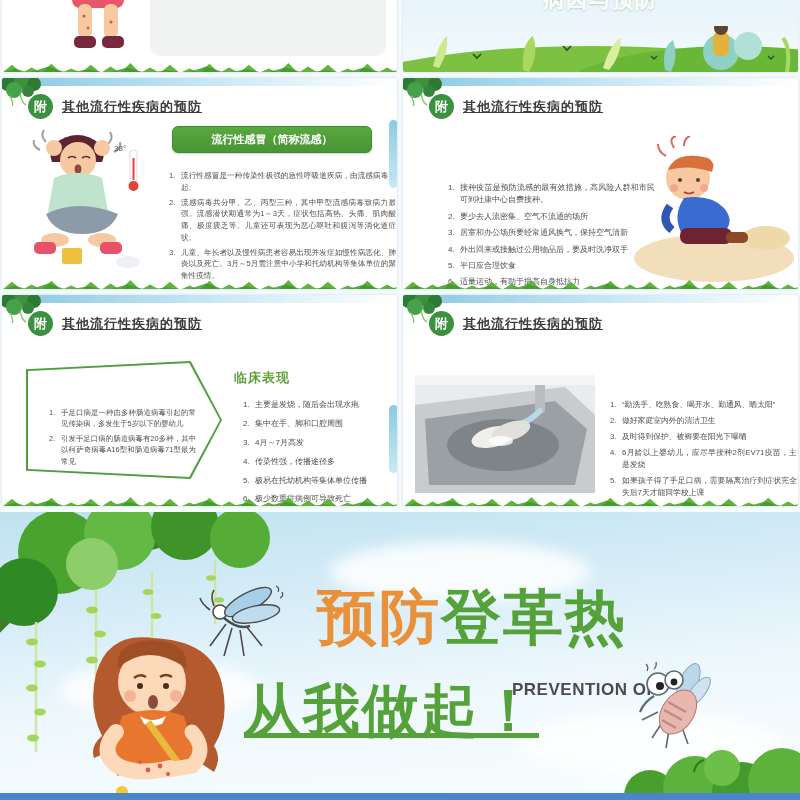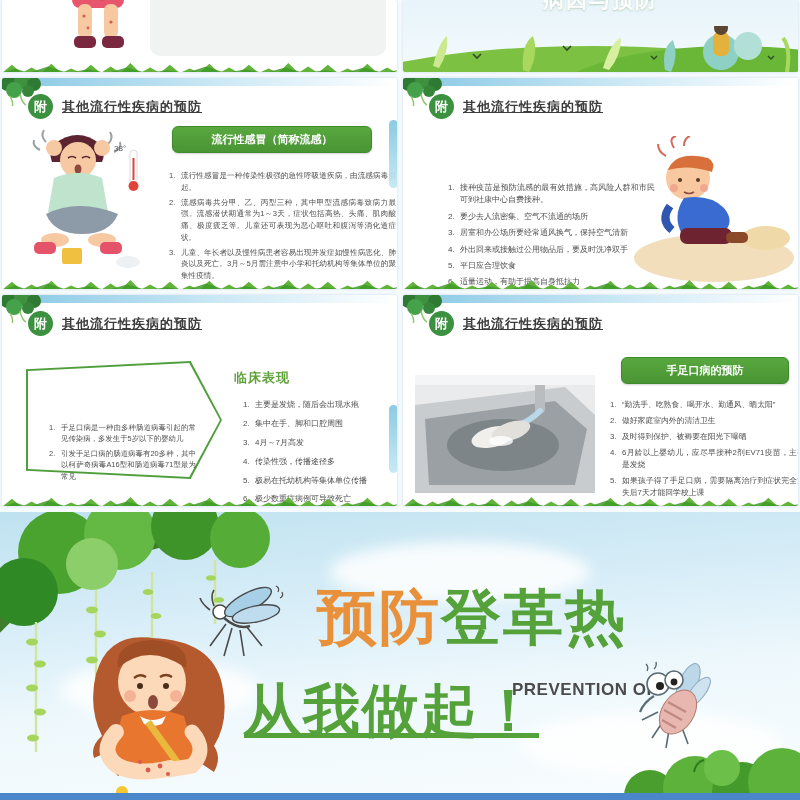--- a/index.html
+++ b/index.html
@@ -37,21 +37,21 @@
   .flu-list{position:absolute;left:158px;top:84px;width:228px;}
   .fluc-pill{position:absolute;left:42px;top:60px;width:186px;}
   .fluc-list{position:absolute;left:36px;top:96px;width:208px;}
   .fluc-list li{font-size:8px;margin-bottom:4px;}
   .boy-ill{position:absolute;right:4px;top:58px;width:168px;height:148px;}
   
   .arrowbox{position:absolute;left:24px;top:66px;width:196px;height:118px;}
   .arrowbox .outer{position:absolute;inset:0;background:#4f9e3c;clip-path:polygon(0 7%,84% 0,100% 50%,84% 100%,0 93%);}
   .arrowbox .inner{position:absolute;inset:2px;background:#fff;clip-path:polygon(0 7%,84% 0,100% 50%,84% 100%,0 93%);}
   .hfmd-pill{position:absolute;left:22px;top:10px;width:128px;font-size:10.5px;}
-  .hfmd-box-list{position:absolute;left:14px;top:53px;width:148px;}
+  .hfmd-box-list{position:absolute;left:14px;top:38px;width:148px;}
   .hfmd-box-list li{font-size:7.4px;}
   .clin-t{position:absolute;left:232px;top:74px;font-size:13px;font-weight:bold;color:#5fa23c;letter-spacing:1px;}
   .clin-list{position:absolute;left:232px;top:96px;width:156px;}
   .clin-list li{font-size:8px;margin-bottom:6.5px;}
   .wash-ill{position:absolute;left:12px;top:80px;width:180px;height:118px;}
   .hfmdp-pill{position:absolute;left:218px;top:62px;width:146px;}
   .hfmdp-list{position:absolute;left:198px;top:96px;width:196px;}
   .hfmdp-list li{font-size:7.8px;margin-bottom:4px;}
   
   #s-cover{background:linear-gradient(175deg,#bfe2f0 0%,#d9eef8 35%,#eef8fc 60%,#f9fdfe 100%);}
@@ -271,21 +271,20 @@
       <path d="M0 30 L150 12 L180 40 L180 118 L0 118 Z" fill="#c9ccce"></path>
       <path d="M10 44 L140 26 L172 54 L160 110 L14 110 Z" fill="#9aa0a3"></path>
       <ellipse cx="88" cy="70" rx="56" ry="26" fill="#7e8588"></ellipse>
       <rect x="120" y="4" width="10" height="34" rx="4" fill="#b9bdbf"></rect>
       <path d="M125 36 q-10 10 -22 14" stroke="#b9d8e8" fill="none" stroke-width="6" stroke-linecap="round"></path>
       <ellipse cx="78" cy="62" rx="22" ry="10" fill="#f0efec" transform="rotate(-14 78 62)"></ellipse>
       <ellipse cx="96" cy="56" rx="20" ry="9" fill="#e2e0da" transform="rotate(-18 96 56)"></ellipse>
       <ellipse cx="86" cy="66" rx="12" ry="5" fill="#fff" opacity=".8"></ellipse>
       <rect x="0" y="0" width="180" height="10" fill="#f4f5f6"></rect>
     </svg>
-    <div class="pill hfmdp-pill">手足口病的预防</div>
     <ol class="num hfmdp-list">
       <li>“勤洗手、吃熟食、喝开水、勤通风、晒太阳”</li>
       <li>做好家庭室内外的清洁卫生</li>
       <li>及时得到保护、被褥要在阳光下曝晒</li>
       <li>6月龄以上婴幼儿，应尽早接种2剂EV71疫苗，主要是发烧</li>
       <li>如果孩子得了手足口病，需要隔离治疗到症状完全消失后7天才能回学校上课</li>
     </ol>
     <svg class="grass" viewBox="0 0 120 12" preserveAspectRatio="none">
       <path d="M0 12 L3 3 6 12 9 6 12 12 15 2 18 12 21 7 24 12 27 3 30 12 33 5 36 12 39 1 42 12 45 6 48 12 51 3 54 12 57 7 60 12 63 2 66 12 69 6 72 12 75 3 78 12 81 7 84 12 87 1 90 12 93 5 96 12 99 3 102 12 105 7 108 12 111 2 114 12 117 6 120 12 Z" fill="#62b33a"></path>
       <path d="M0 12 L4 7 8 12 14 5 20 12 26 8 32 12 38 6 44 12 50 9 56 12 62 5 68 12 74 8 80 12 86 6 92 12 98 9 104 12 110 6 116 12 120 9 120 12 Z" fill="#3f9a28" opacity=".85"></path>

